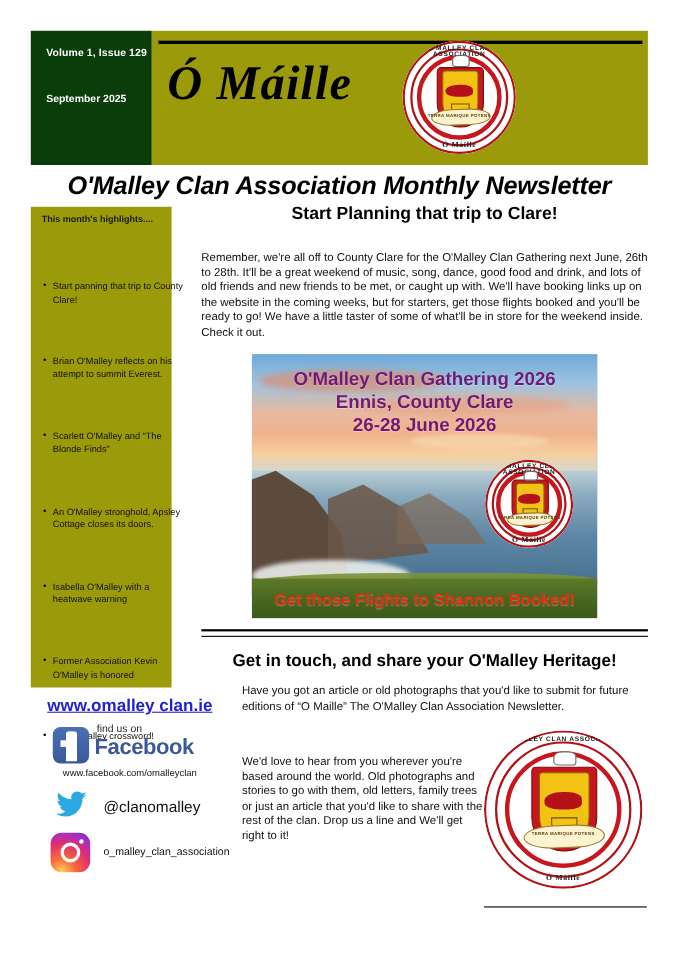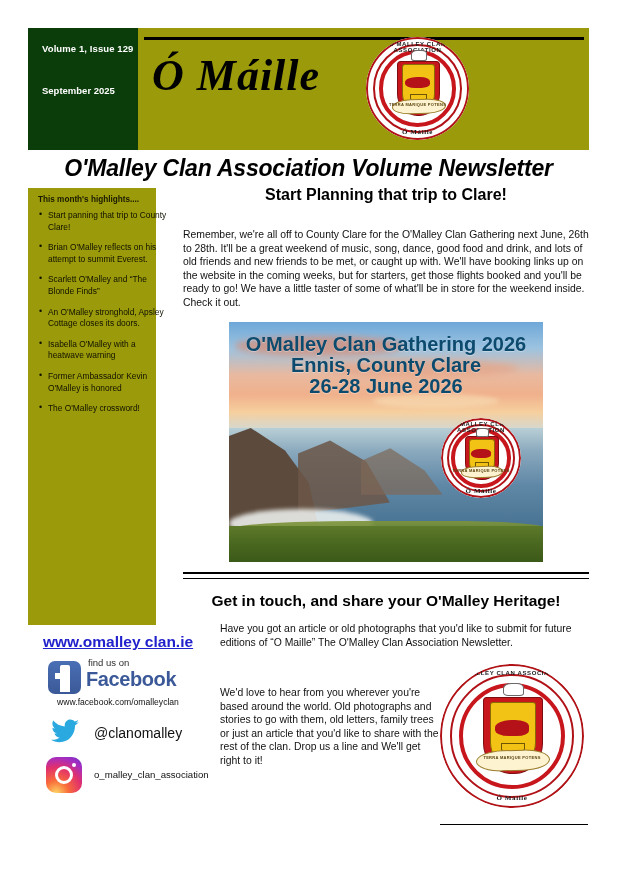--- a/index.html
+++ b/index.html
@@ -63,21 +63,21 @@
        letter-spacing:-.2px;white-space:nowrap;}
 
   
   .sidebar{position:absolute;left:28px;top:188px;width:128px;height:437px;
        background:#9a9a0a;}
   .sb-head{position:absolute;left:10px;top:7px;width:112px;color:#1a1a00;
        font-size:8.2px;font-weight:bold;}
   .sb-list{position:absolute;left:4px;top:22px;width:124px;margin:0;padding:0 4px 0 16px;
        list-style:none;}
   .sb-list li{position:relative;color:#111100;font-size:8.4px;line-height:11.6px;
-       margin-bottom:9px;}
+       margin-bottom:9px;margin-top:45px;}
   .sb-list li:before{content:"•";position:absolute;left:-9px;top:-1px;font-size:9px;color:#111100;}
 
   
   .social{position:absolute;left:28px;top:632px;width:180px;}
   .weblink{text-align:center;color:#2222cc;font-size:15.5px;font-weight:bold;
        text-decoration:underline;line-height:19px;}
   .fb-row{position:relative;height:46px;margin-top:4px;}
   .fb-icon{position:absolute;left:20px;top:6px;width:33px;height:33px;border-radius:7px;
        background:linear-gradient(#4a6fb5,#3b5998);}
   .fb-icon .f{position:absolute;left:12px;top:4px;width:10px;height:27px;
@@ -124,21 +124,21 @@
        opacity:.85;clip-path:polygon(0 26%,30% 10%,64% 36%,86% 86%,0 100%);}
   .p-cliff3{position:absolute;left:42%;top:50%;width:26%;height:22%;background:#7d6857;
        opacity:.7;clip-path:polygon(0 36%,36% 12%,78% 54%,100% 100%,0 100%);}
   .p-surf{position:absolute;left:0%;top:78%;width:46%;height:12%;background:#f2f5f3;
        opacity:.85;border-radius:50%;filter:blur(2px);}
   .p-grass{position:absolute;left:0;bottom:0;width:100%;height:15%;
        background:linear-gradient(180deg,#5d7a2a 0%,#49671f 50%,#3c5a18 100%);}
   .p-grass2{position:absolute;left:0;bottom:8%;width:100%;height:9%;
        background:linear-gradient(180deg,#7d9438 0%,#5d7a2a 100%);border-radius:40% 30% 0 0;opacity:.9;}
   .p-title{position:absolute;left:0;top:5%;width:100%;text-align:center;
-       color:#0c4a6e;font-size:20px;font-weight:bold;line-height:21px;
+       color:#701a75;font-size:17px;font-weight:bold;line-height:21px;
        text-shadow:0 1px 1px rgba(255,255,255,.35);}
   .p-foot{position:absolute;left:0;bottom:2.5%;width:100%;text-align:center;
        color:#e22b17;font-size:15px;font-weight:bold;line-height:20px;
        text-shadow:0 1px 1px rgba(255,255,255,.3);}
   .p-crest{position:absolute;right:7%;top:40%;width:80px;height:80px;}
 
   .divider{position:absolute;left:183px;width:406px;height:1px;background:#000;}
   .divider.thick{height:2px;}
 
   .sec2-head{position:absolute;left:183px;top:592px;width:406px;text-align:center;
@@ -172,31 +172,31 @@
       <div class="shield-in"></div>
       <div class="horse"></div>
       <div class="boar"></div>
       <div class="boat"></div>
       <div class="motto"></div>
       <div class="motto-t">TERRA MARIQUE POTENS</div>
       <div class="txt-bot">Ó Máille</div>
     </div>
   </div>
 
-  <div class="nl-title">O'Malley Clan Association Volume Newsletter</div>
+  <div class="nl-title">O'Malley Clan Association Monthly Newsletter</div>
 
   <div class="sidebar">
     <div class="sb-head">This month's highlights....</div>
     <ul class="sb-list">
       <li>Start panning that trip to County Clare!</li>
       <li>Brian O'Malley reflects on his attempt to summit Everest.</li>
       <li>Scarlett O'Malley and “The Blonde Finds”</li>
       <li>An O'Malley stronghold, Apsley Cottage closes its doors.</li>
       <li>Isabella O'Malley with a heatwave warning</li>
-      <li>Former Ambassador Kevin O'Malley is honored</li>
+      <li>Former Association Kevin O'Malley is honored</li>
       <li>The O'Malley crossword!</li>
     </ul>
   </div>
 
   <div class="social">
     <div class="weblink">www.omalley clan.ie</div>
 
     <div class="fb-row">
       <div class="fb-icon">
         <div class="f"></div>
@@ -256,20 +256,21 @@
       <div class="shield"></div>
         <div class="shield-in"></div>
       <div class="horse"></div>
         <div class="boar"></div>
         <div class="boat"></div>
       <div class="motto"></div>
       <div class="motto-t">TERRA MARIQUE POTENS</div>
       <div class="txt-bot">Ó Máille</div>
     </div>
 
+    <div class="p-foot">Get those Flights to Shannon Booked!</div>
   </div>
 
   <div class="divider thick" style="top:572px;"></div>
   <div class="divider" style="top:578px;"></div>
 
   <div class="sec2-head">Get in touch, and share your O'Malley Heritage!</div>
   <div class="sec2-p1">Have you got an article or old photographs that you'd like to submit for future editions of “O Maille” The O'Malley Clan Association Newsletter.</div>
   <div class="sec2-p2">We'd love to hear from you wherever you're based around the world. Old photographs and stories to go with them, old letters, family trees or just an article that you'd like to share with the rest of the clan. Drop us a line and We'll get right to it!</div>
 
   <div class="sec2-crest crest">

